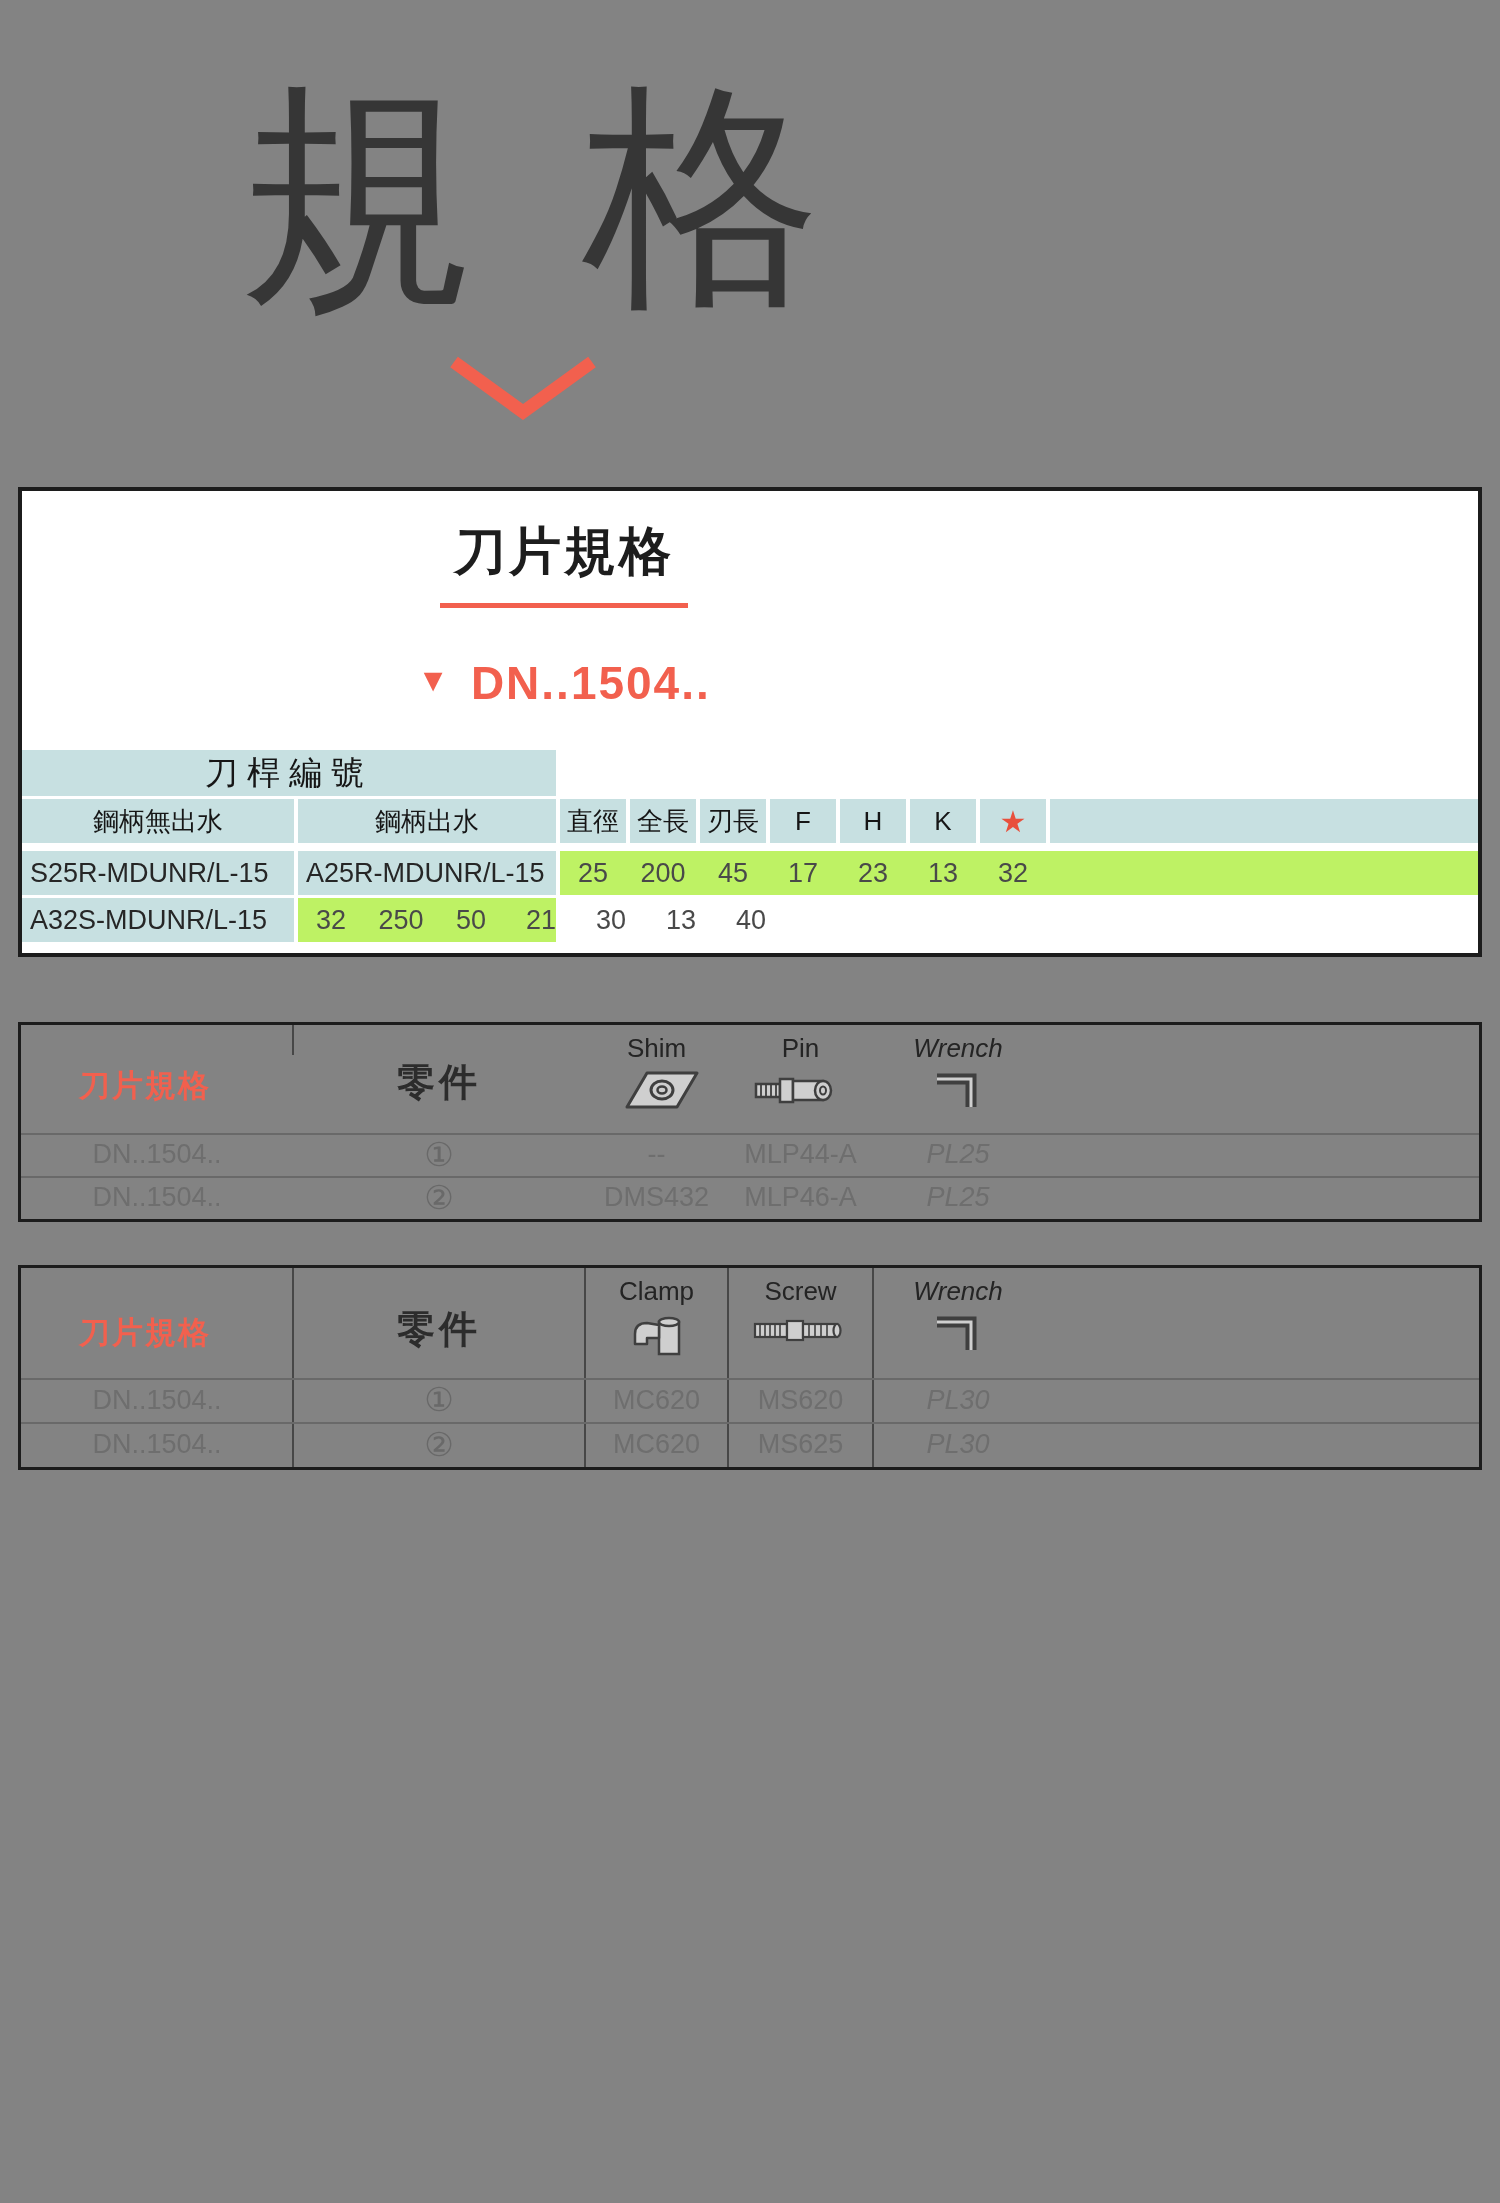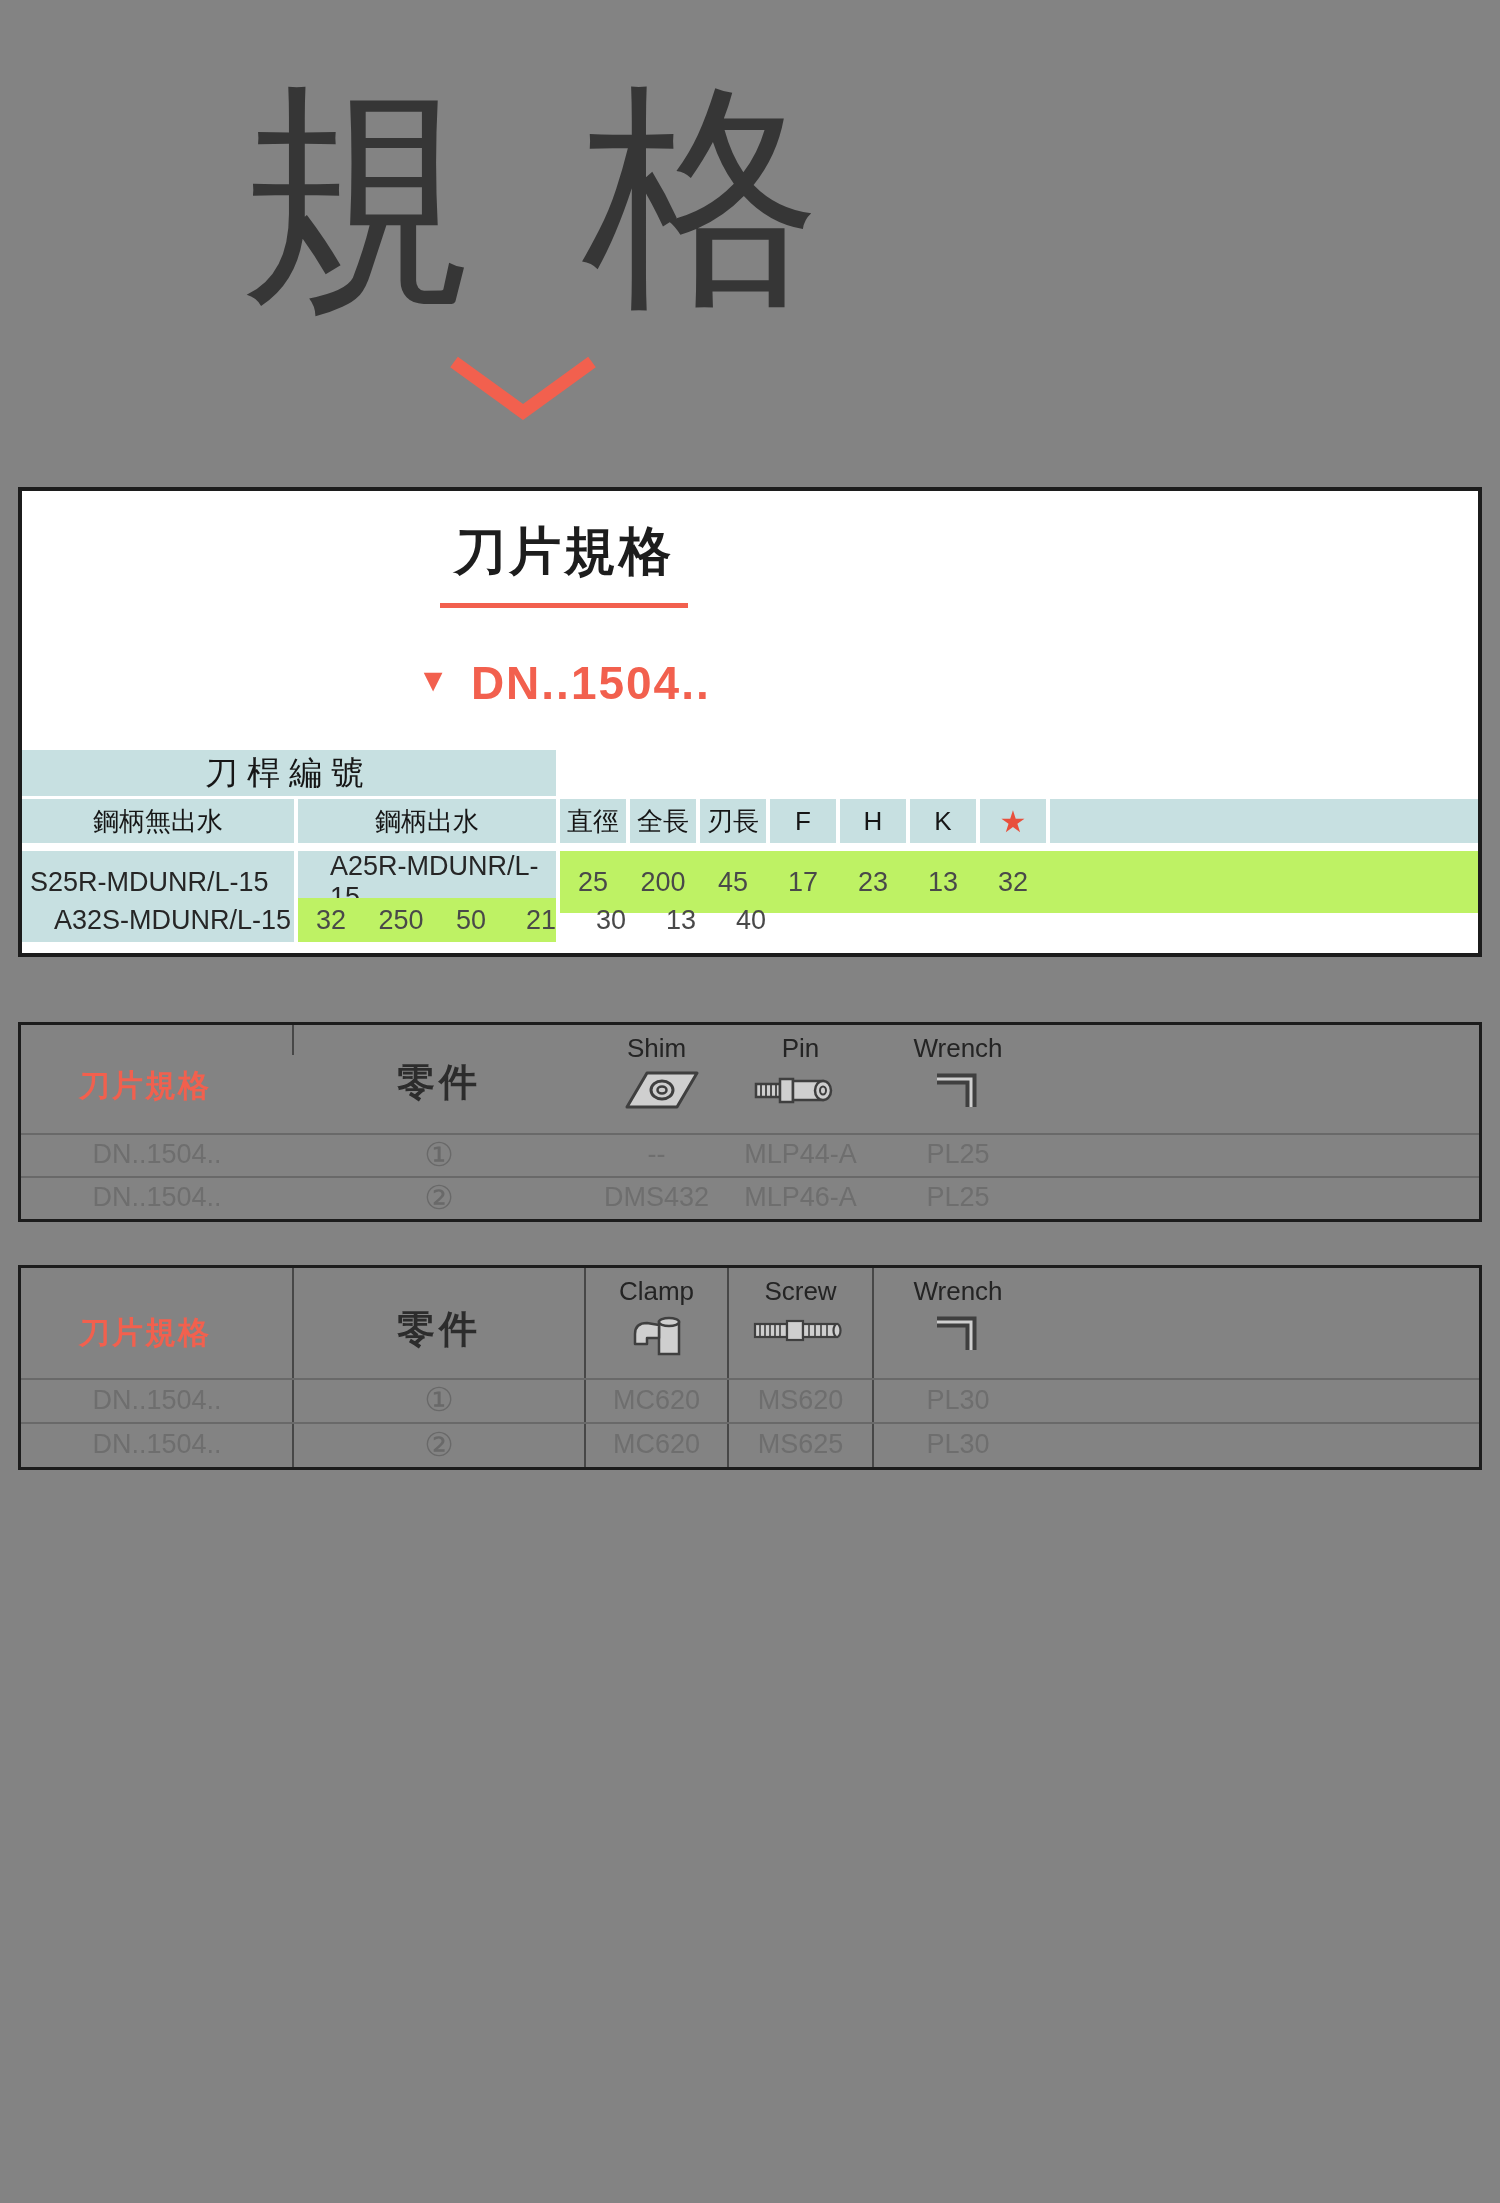--- a/index.html
+++ b/index.html
@@ -57,21 +57,21 @@
     display:flex; align-items:center; justify-content:center;
     font-size:26px;
   }
   .th-star { color:#e8503c; font-size:30px; }
   .t-data { display:grid; grid-template-columns:272px 258px 1fr; column-gap:4px; height:44px; margin-bottom:3px; }
   .td-model {
     background:#c7e0e1; color:#262626;
     display:flex; align-items:center;
     font-size:27px; padding-left:8px;
   }
-  .td-model2 { padding-left:32px; }
+  .td-model2 { padding-left:8px; }
   .td-nums {
     background:#bef264;
     display:grid; grid-template-columns:repeat(7,66px); column-gap:4px;
     align-items:center;
   }
   .td-nums span { text-align:center; font-size:27px; color:#494949; }
 
   
   .parts-box {
     position:absolute; left:18px; width:1464px;
@@ -83,21 +83,21 @@
   .spec-label { position:absolute; left:58px; font-size:31px; font-weight:bold; color:#f2604e; letter-spacing:2px; }
   .pbox1 .spec-label { top:40px; }
   .pbox2 .spec-label { top:44px; }
   .parts-label { position:absolute; left:272px; width:292px; text-align:center; font-size:38px; font-weight:bold; color:#2c2c2c; letter-spacing:4px; }
   .pbox1 .parts-label { top:32px; }
   .pbox2 .parts-label { top:36px; }
   .pcol-h { position:absolute; top:8px; text-align:center; font-size:26px; color:#242424; }
   .pcol-icon { position:absolute; top:42px; display:flex; justify-content:center; }
   .pc3 { left:564px; width:143px; }
   .pc4 { left:707px; width:145px; }
-  .pc5 { left:852px; width:170px; }
+  .pc5 { left:852px; width:170px;font-style:italic; }
   .hline { position:absolute; left:0; width:1458px; height:2px; background:#696969; }
   .vline { position:absolute; width:2px; background:#474747; top:0; }
   .prow { position:absolute; left:0; width:1458px; height:43px; }
   .pcell { position:absolute; top:0; text-align:center; font-size:27px; color:#6e6e6e; line-height:43px; }
   .pcell-spec { left:0; width:272px; }
   .pcell-num  { left:272px; width:292px; font-size:33px; color:#696969; }
 </style>
 </head>
 <body>
 

